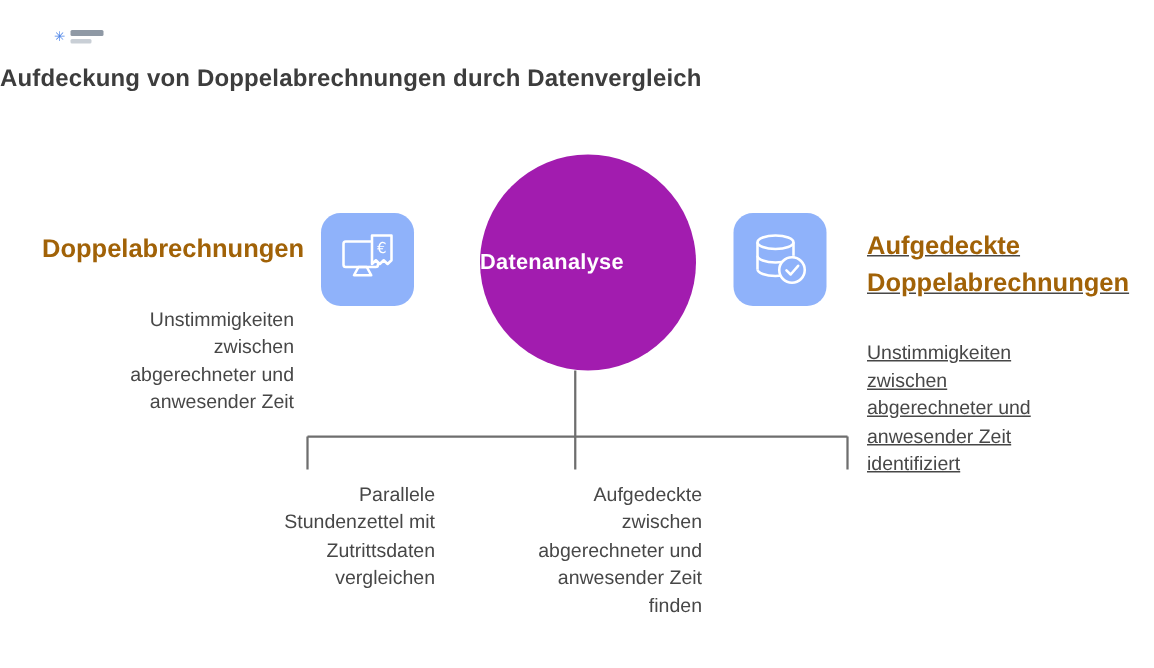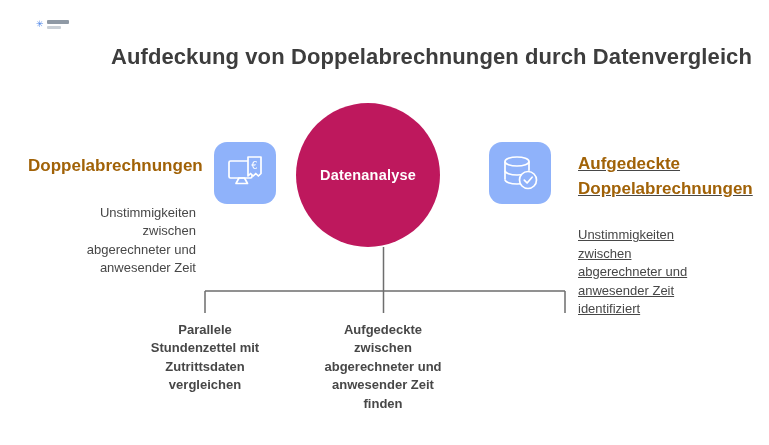--- a/index.html
+++ b/index.html
@@ -13,48 +13,48 @@
   .canvas { position: absolute; inset: 0; width: 769px; height: 445px; }
 
   .logo { position: absolute; left: 36px; top: 20px; display: flex; align-items: center; gap: 3px; }
   .logo-star { font-size: 9px; color: #4f86e8; line-height: 1; }
   .logo-bars { display: flex; flex-direction: column; gap: 2px; }
   .logo-bar1 { width: 22px; height: 4px; background: #8f99a5; border-radius: 1px; }
   .logo-bar2 { width: 14px; height: 2.5px; background: #c9cfd6; border-radius: 1px; }
 
   .title {
     position: absolute; top: 44px; left: 0; width: 752px;
-    margin: 0; text-align: right;
-    font-size: 22px; font-weight: bold; color: #3d3d3d; letter-spacing: 0.1px;
+    margin: 0; text-align: left;
+    font-size: 16px; font-weight: bold; color: #3d3d3d; letter-spacing: 0.1px;
   }
 
   .side-text { position: absolute; color: #474747; font-size: 13px; line-height: 1.42; white-space: pre-line; }
   .side-text .heading { font-weight: bold; color: #a16207; font-size: 17px; margin-bottom: 7px; white-space: pre-line; }
   .left-text  { left: 28px;  top: 136px; width: 168px; text-align: right; }
   .right-text { left: 578px; top: 134px; width: 176px; text-align: left; text-decoration: underline; }
 
   .icon-tile {
     position: absolute; width: 62px; height: 62px; border-radius: 13px;
     background: #8fb2fa; display: flex; align-items: center; justify-content: center;
   }
   .icon-left  { left: 214px; top: 142px; }
   .icon-right { left: 489px; top: 142px; }
 
   .circle {
-    position: absolute; left: 296px; top: 103px; width: 144px; height: 144px;
-    border-radius: 50%; background: #be185d;
-    display: flex; align-items: center; justify-content: center;
+    position: absolute; left: 320px; top: 103px; width: 144px; height: 144px;
+    border-radius: 50%; background: #a21caf;
+    display: flex; align-items: center; justify-content: flex-start;
   }
   .circle-label { color: #ffffff; font-weight: bold; font-size: 14.5px; letter-spacing: 0.2px; }
 
   .tree { position: absolute; left: 200px; top: 246px; }
 
   .branch {
-    position: absolute; top: 321px; width: 170px; text-align: center;
-    color: #474747; font-size: 13px; line-height: 1.42; white-space: pre-line; font-weight: bold;
+    position: absolute; top: 321px; width: 170px; text-align: right;
+    color: #474747; font-size: 13px; line-height: 1.42; white-space: pre-line;
   }
   .branch-1 { left: 120px; }
   .branch-2 { left: 298px; }
   .branch-3 { left: 480px; }
 </style>
 </head>
 <body>
 
 <div class="canvas">
 

